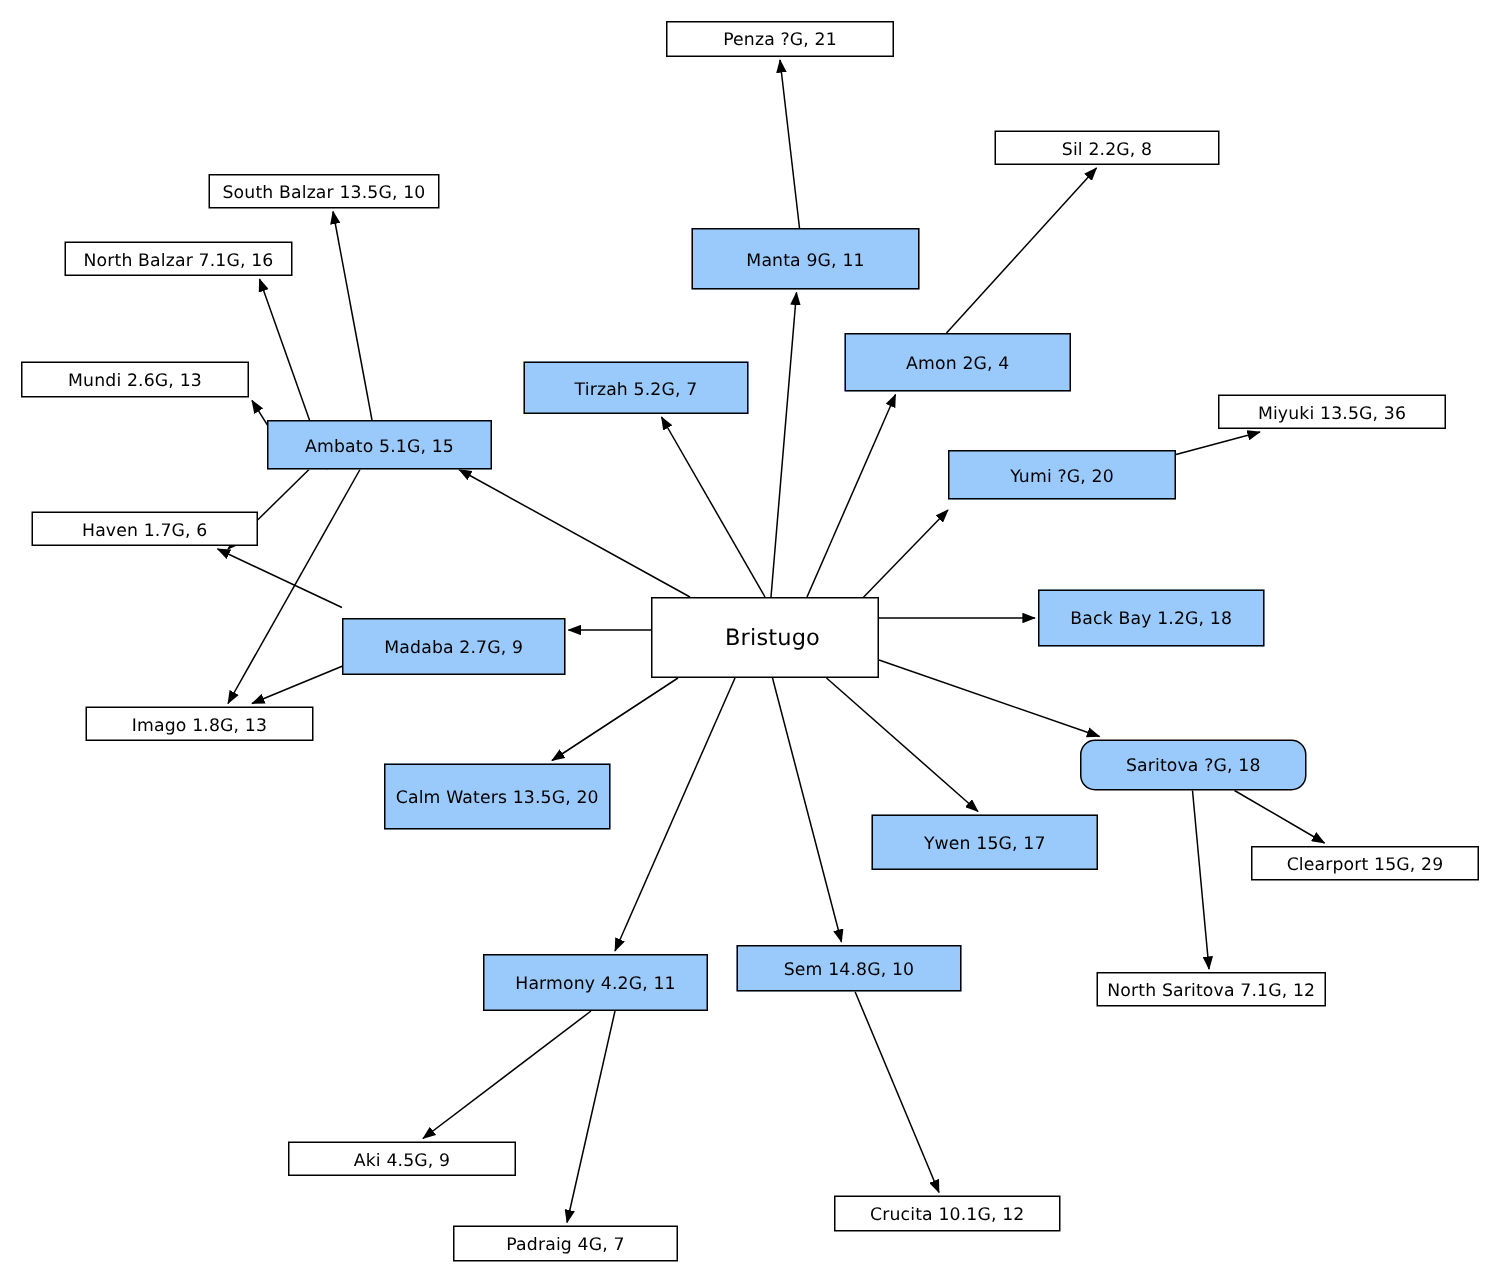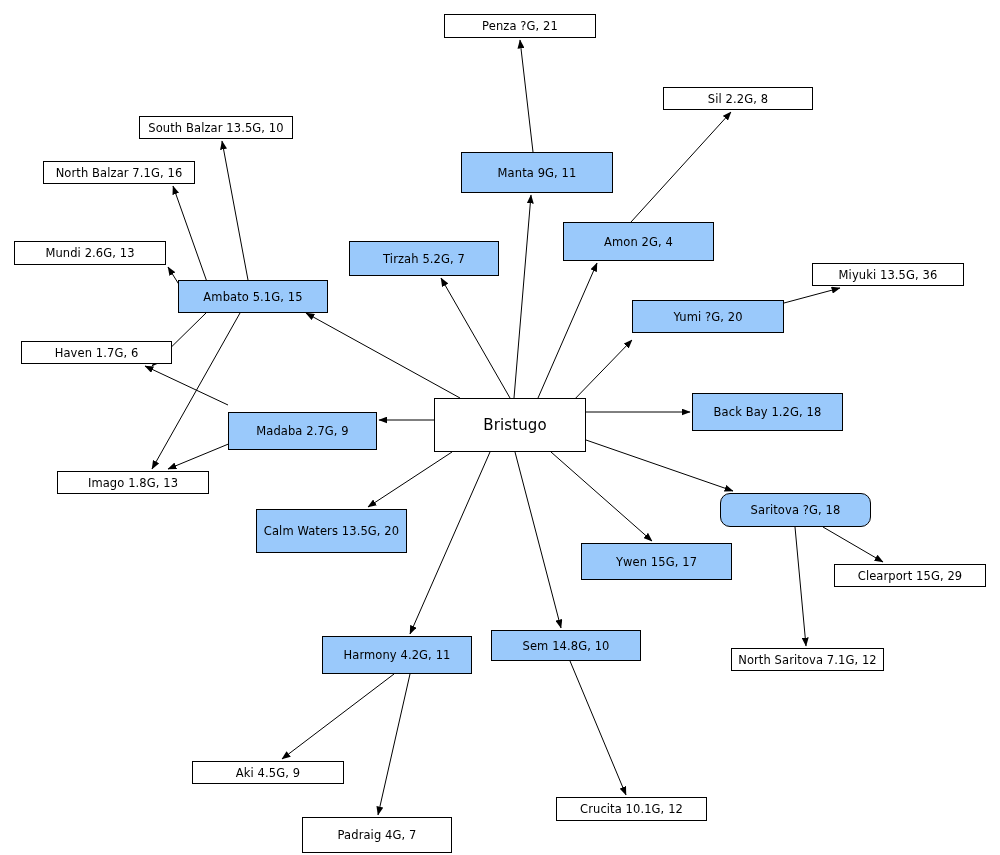--- a/index.html
+++ b/index.html
@@ -158,17 +158,17 @@
       </div>
       <div class="node white" style="left: 731px; top: 648px; width: 153px; height: 23px;">
         <span class="node-label">North Saritova 7.1G, 12</span>
       </div>
       <div class="node white" style="left: 192px; top: 761px; width: 152px; height: 23px;">
         <span class="node-label">Aki 4.5G, 9</span>
       </div>
       <div class="node white" style="left: 556px; top: 797px; width: 151px; height: 24px;">
         <span class="node-label">Crucita 10.1G, 12</span>
       </div>
-      <div class="node white" style="left: 302px; top: 817px; width: 150px; height: 36px;">
+      <div class="node white" style="left: 302px; top: 817px; width: 150px; height: 24px;">
         <span class="node-label">Padraig 4G, 7</span>
       </div>
     </div>
 </div>
 
 </body></html>

